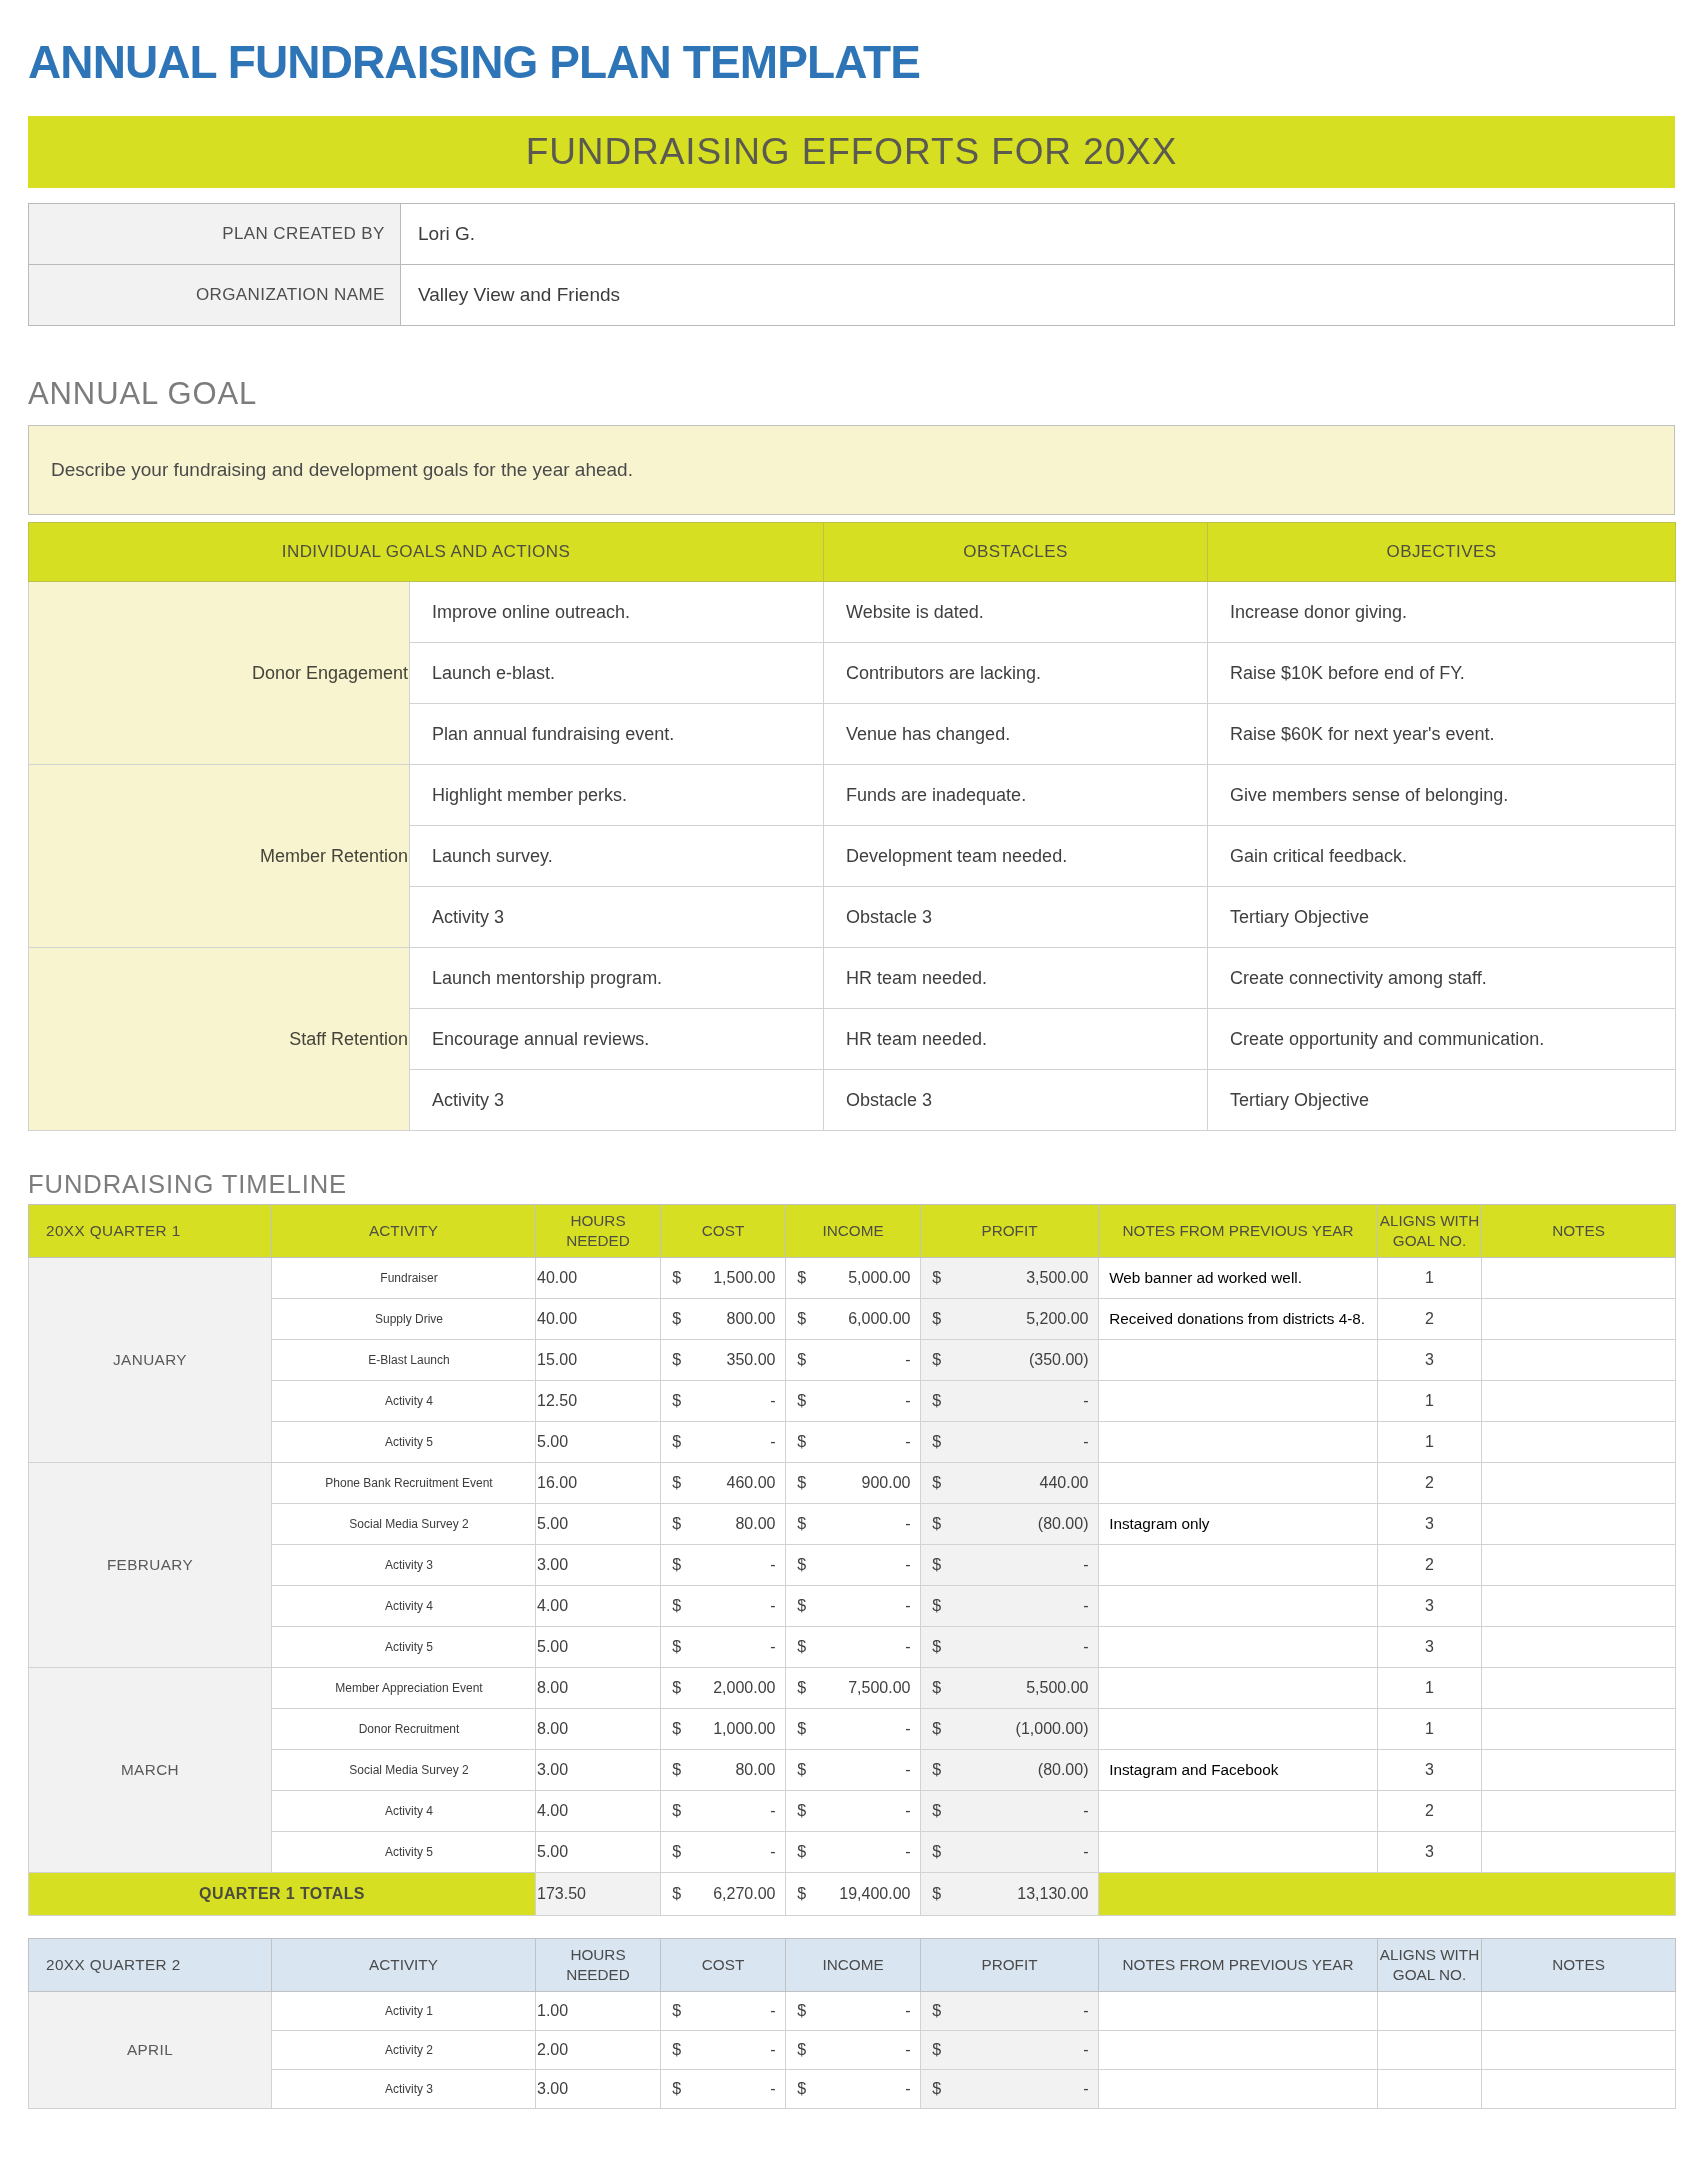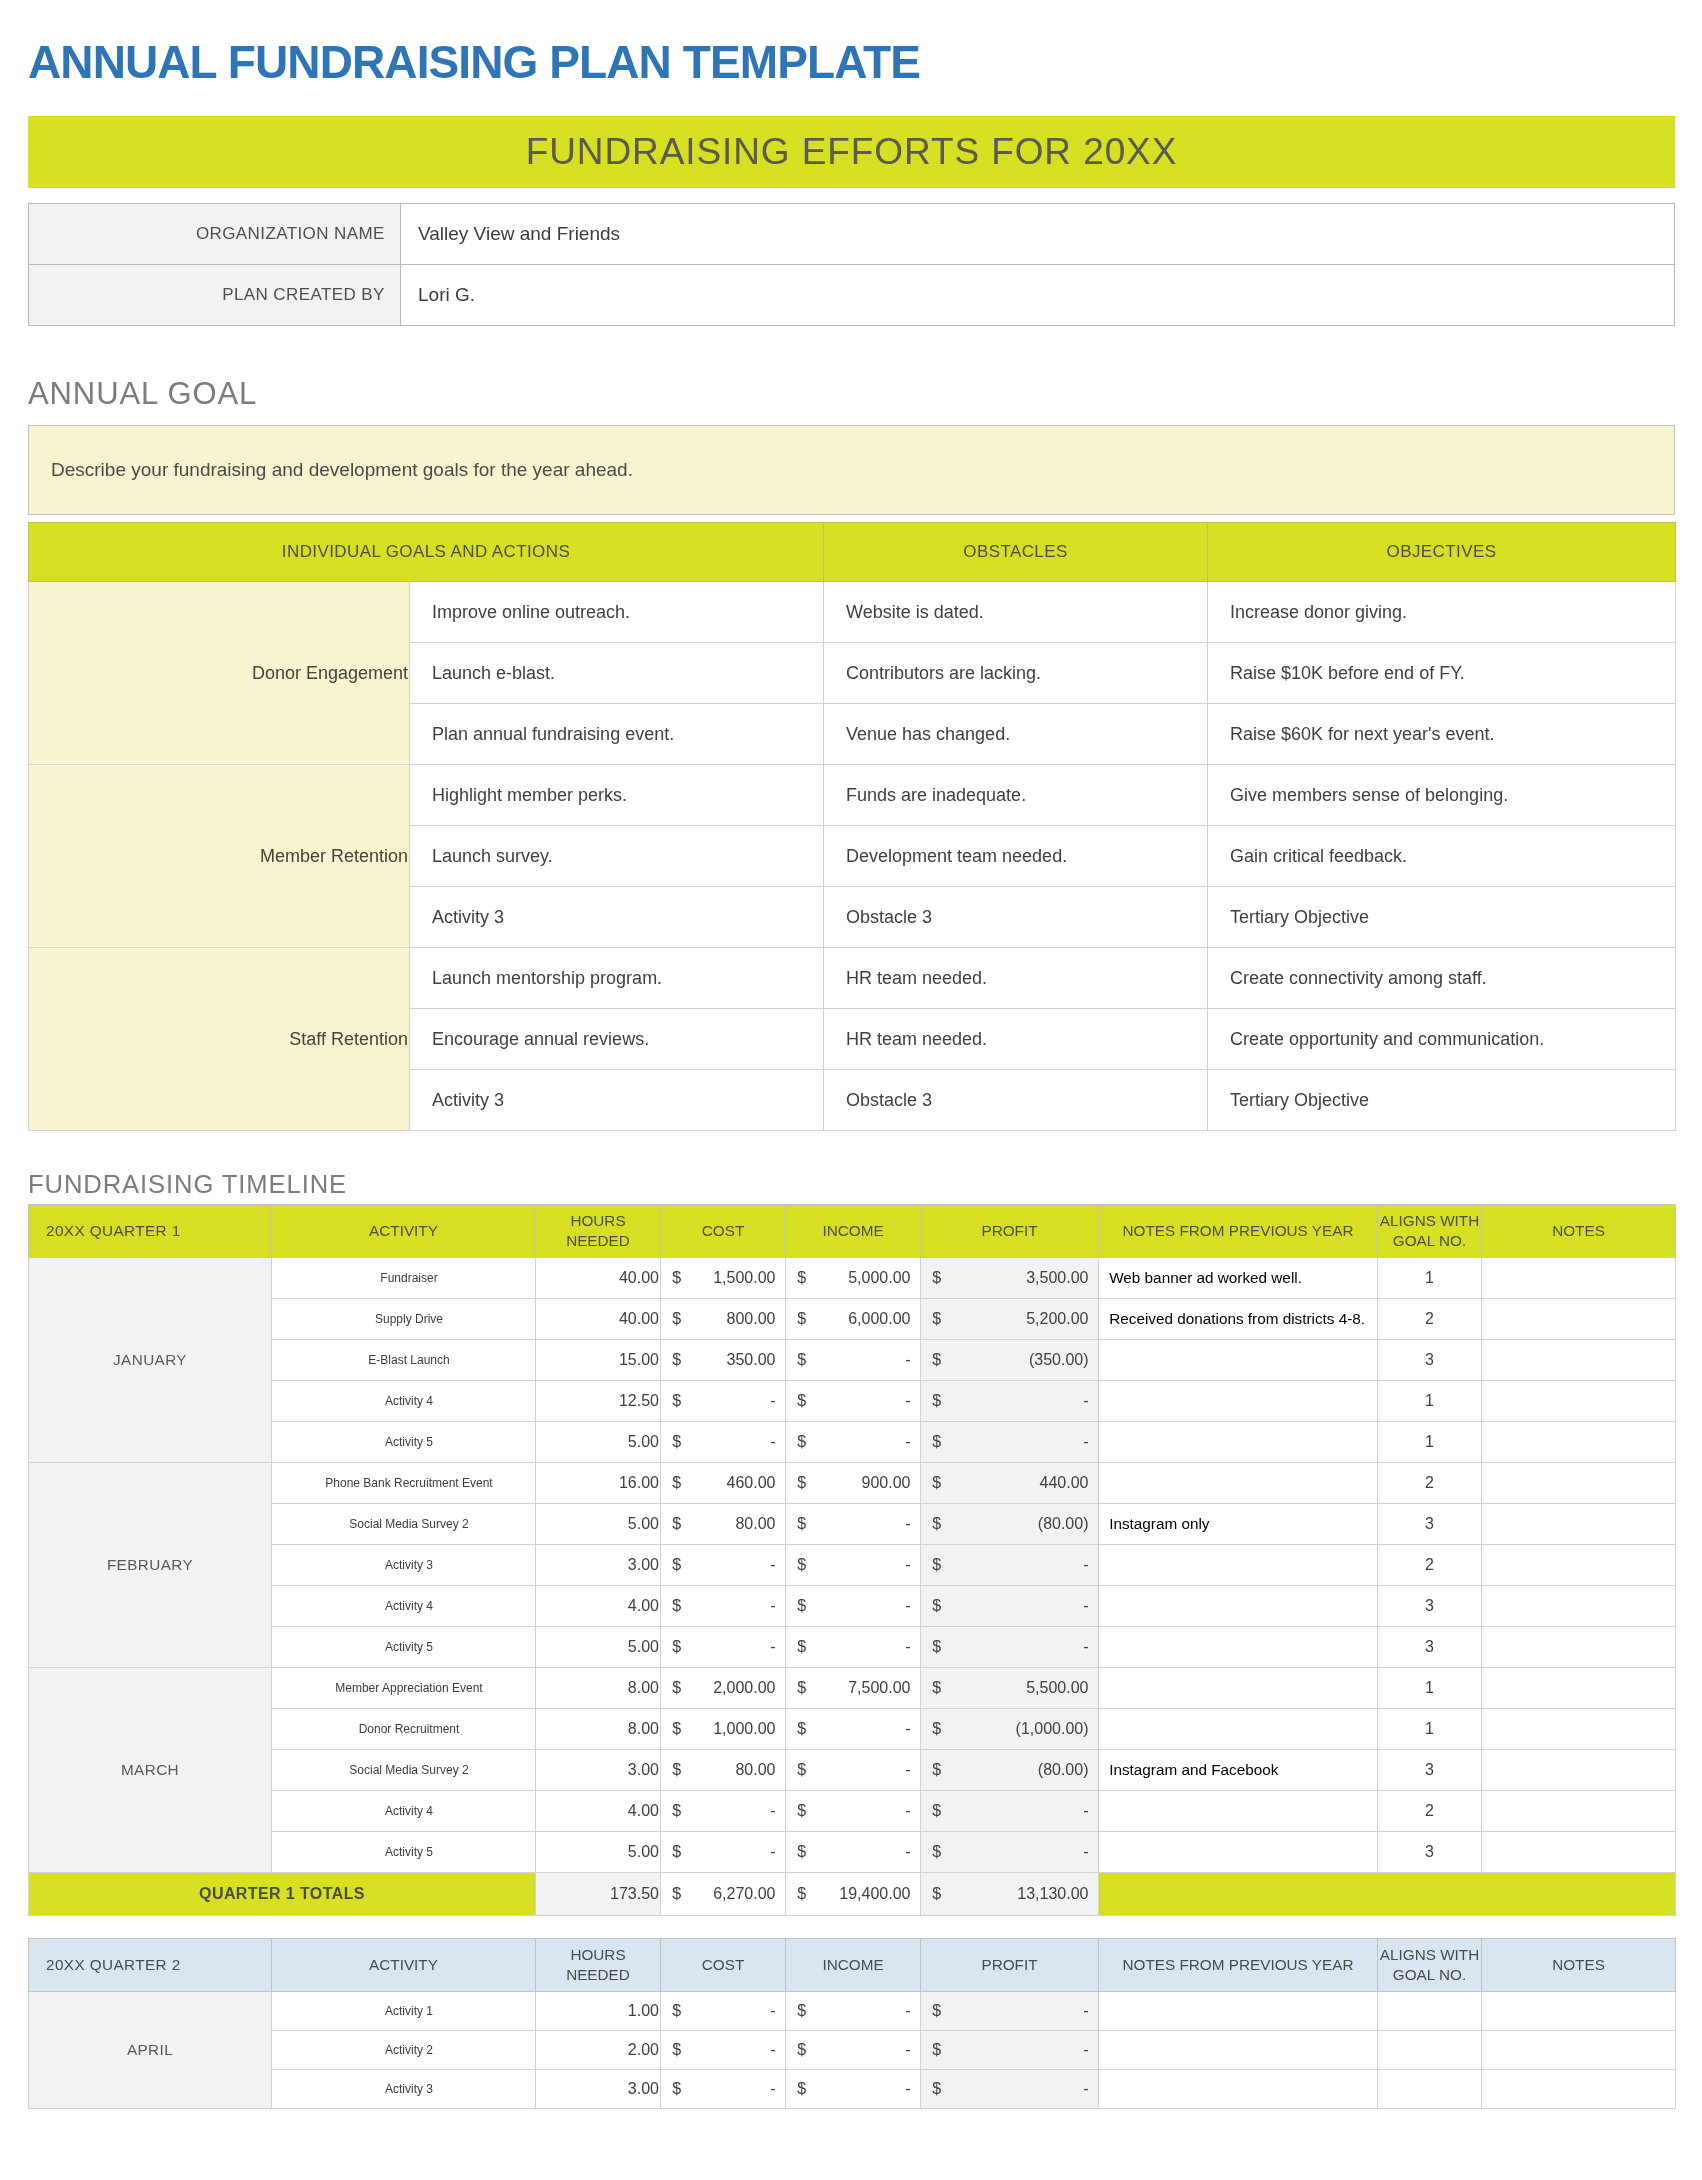--- a/index.html
+++ b/index.html
@@ -87,21 +87,21 @@
   .theme-blue .q-head th{background:var(--bluehead);color:#4a4a4a;}
   .q-label{
     text-align:left;padding-left:17px;font-size:22px;font-weight:bold;
     color:#4c4c3d;letter-spacing:0.4px;
   }
   .theme-blue .q-label{color:#4d4d4d;}
   .q-table .data-row{height:41px;}
   .theme-blue .data-row{height:39px;}
   .month-cell{background:var(--lightgray);text-align:center;font-size:15.3px;color:#595959;letter-spacing:0.4px;}
   .act-cell{padding-left:12px;font-size:12px;color:#3c3c3c;text-align:center;}
-  .hours-cell{text-align:right;font-size:16px;}
+  .hours-cell{text-align:left;font-size:16px;}
   .money-cell .money-wrap{display:flex;justify-content:space-between;align-items:center;padding:0 8.5px 0 10.2px;font-size:16px;}
   .profit-col{background:var(--lightgray);}
   .notesprev-cell{padding-left:10.2px;font-size:15.3px;color:#000000;}
   .goal-cell{text-align:center;font-size:16px;}
   .q-table tr.group-first td{border-top:1.7px solid var(--groupsep);}
   .totals-row{height:43px;}
   .totals-row td{border-top:1.7px solid var(--groupsep);}
   .totals-label{background:var(--yellow);text-align:center;font-size:16px;font-weight:bold;color:#4c4c3d;letter-spacing:0.4px;}
   .totals-filler{background:var(--yellow);}
   .totals-gray{background:var(--lightgray);}
@@ -117,26 +117,26 @@
     <span>FUNDRAISING EFFORTS FOR 20XX</span>
   </div>
 
   <table class="org-table">
     <colgroup>
         <col style="width:372px">
         <col>
       </colgroup>
     <tbody id="org-body">
         <tr>
+          <td class="org-label">PLAN CREATED BY</td>
+          <td class="org-value">Lori G.</td>
+        </tr>
+        <tr>
           <td class="org-label">ORGANIZATION NAME</td>
           <td class="org-value">Valley View and Friends</td>
-        </tr>
-        <tr>
-          <td class="org-label">PLAN CREATED BY</td>
-          <td class="org-value">Lori G.</td>
         </tr>
       </tbody>
   </table>
 
   <div class="section-heading h-annual">ANNUAL GOAL</div>
 
   <div class="goal-box">
     <span>Describe your fundraising and development goals for the year ahead.</span>
   </div>
 

